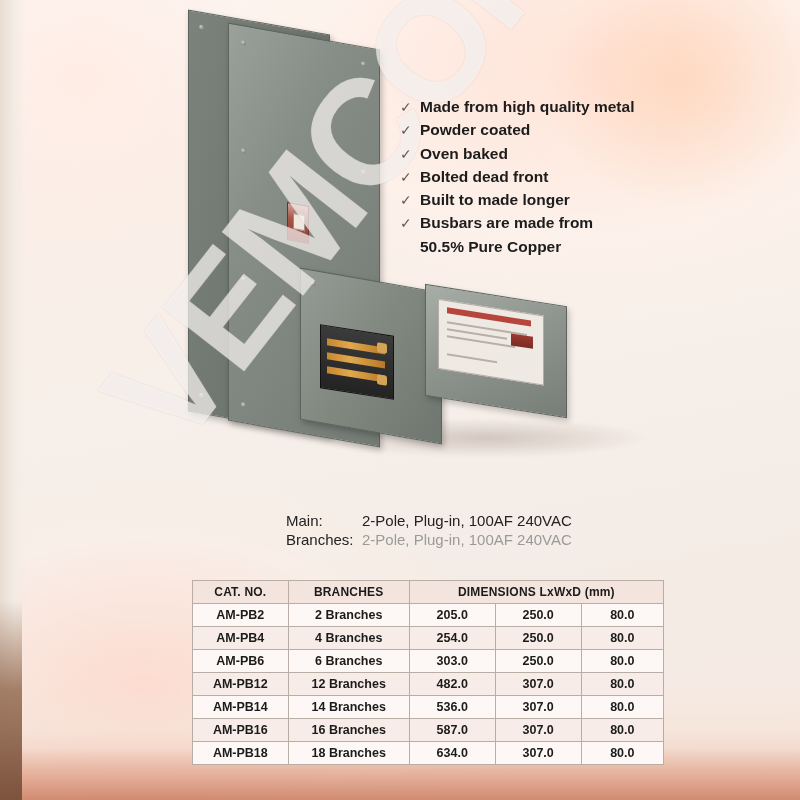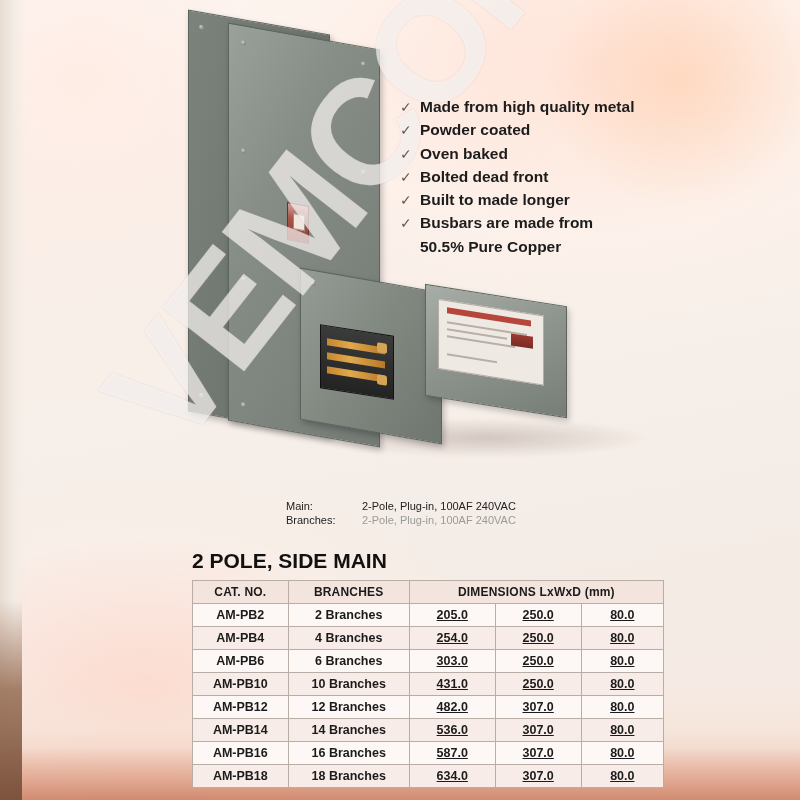--- a/index.html
+++ b/index.html
@@ -244,23 +244,23 @@
     left: 276px;
     top: 473px;
     font-size: 29px;
     font-weight: bold;
     color: #111;
     letter-spacing: 0.2px;
   }
   .spec-lines {
     position: absolute;
     left: 286px;
-    top: 500px;
+    top: 512px;
     width: 420px;
-    font-size: 11px;
+    font-size: 15px;
     color: #222;
   }
   .spec-row {
     display: flex;
     margin-bottom: 2px;
   }
   .spec-label {
     width: 76px;
     flex: 0 0 76px;
   }
@@ -312,21 +312,20 @@
     background: #f7ece7;
   }
   table.spec-table td.cat {
     width: 104px;
   }
   table.spec-table td.branch {
     width: 116px;
   }
   table.spec-table td.dim {
     width: 84px;
-    text-decoration: underline;
   }
 </style>
 </head>
 <body>
 
 <div class="page">
 
   <div class="bg-wash-top-left"></div>
   <div class="bg-wash-orange"></div>
   <div class="left-edge"></div>
@@ -420,21 +419,20 @@
     <div class="spec-row first">
       <div class="spec-label">Main:</div>
       <div class="spec-value">2-Pole, Plug-in, 100AF 240VAC</div>
     </div>
     <div class="spec-row second">
       <div class="spec-label">Branches:</div>
       <div class="spec-value">2-Pole, Plug-in, 100AF 240VAC</div>
     </div>
   </div>
 
-  <div class="title-sub">2 POLE, SIDE MAIN</div>
 
   <div class="table-wrap">
     <table class="spec-table">
       <thead>
         <tr>
           <th>CAT. NO.</th>
           <th>BRANCHES</th>
           <th colspan="3">DIMENSIONS LxWxD (mm)</th>
         </tr>
       </thead>
@@ -454,27 +452,20 @@
           <td class="dim">80.0</td>
         </tr>
         <tr>
           <td class="cat">AM-PB6</td>
           <td class="branch">6 Branches</td>
           <td class="dim">303.0</td>
           <td class="dim">250.0</td>
           <td class="dim">80.0</td>
         </tr>
         <tr>
-          <td class="cat">AM-PB10</td>
-          <td class="branch">10 Branches</td>
-          <td class="dim">431.0</td>
-          <td class="dim">250.0</td>
-          <td class="dim">80.0</td>
-        </tr>
-        <tr>
           <td class="cat">AM-PB12</td>
           <td class="branch">12 Branches</td>
           <td class="dim">482.0</td>
           <td class="dim">307.0</td>
           <td class="dim">80.0</td>
         </tr>
         <tr>
           <td class="cat">AM-PB14</td>
           <td class="branch">14 Branches</td>
           <td class="dim">536.0</td>

